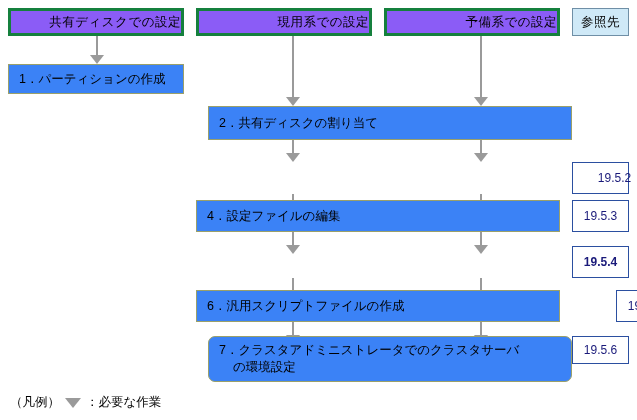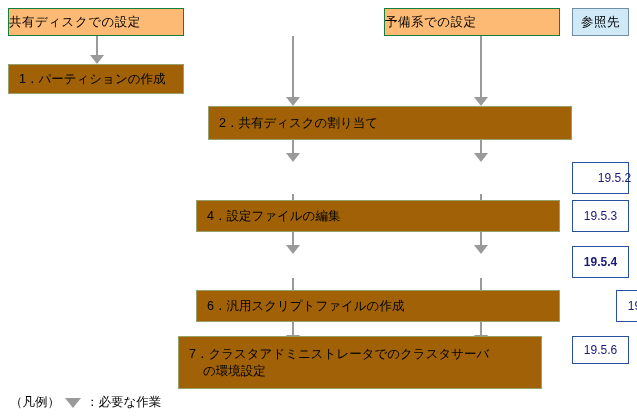--- a/index.html
+++ b/index.html
@@ -23,29 +23,29 @@
   }
   .node {
     position: absolute;
     box-sizing: border-box;
     display: flex;
     align-items: center;
     font-size: 12.5px;
     line-height: 1.35;
   }
   .header {
-    background: #fdba74;
-    border: 1px solid #15803d;
-    justify-content: flex-start;
+    background: #8b5cf6;
+    border: 3px solid #15803d;
+    justify-content: flex-end;
     text-align: center;
     font-size: 12.5px;
     letter-spacing: 0.5px;
   }
   .step {
-    background: #a16207;
+    background: #3b82f6;
     border: 1px solid #9aa06a;
     padding-left: 10px;
     justify-content: flex-start;
     text-align: left;
   }
   .ref {
     background: #ffffff;
     border: 1px solid #2b4fa0;
     color: #1a1a7a;
     justify-content: center;
@@ -101,20 +101,23 @@
 </style>
 </head>
 <body>
 
 <div id="canvas">
 
   <div class="node header" style="left:8px; top:8px; width:176px; height:28px;">
     <span>共有ディスクでの設定</span>
   </div>
 
+  <div class="node header" style="left:196px; top:8px; width:176px; height:28px;">
+    <span>現用系での設定</span>
+  </div>
 
   <div class="node header" style="left:384px; top:8px; width:176px; height:28px;">
     <span>予備系での設定</span>
   </div>
 
   <div class="node header ref-header" style="left:572px; top:8px; width:57px; height:28px;">
     <span>参照先</span>
   </div>
 
   <div class="arrow" style="left:89px; top:36px; width:16px; height:28px;">
@@ -200,21 +203,21 @@
 
   <div class="arrow" style="left:285px; top:322px; width:16px; height:22px;">
     <div class="shaft" style="height:13px;"></div>
     <div class="head"></div>
   </div>
   <div class="arrow" style="left:473px; top:322px; width:16px; height:22px;">
     <div class="shaft" style="height:13px;"></div>
     <div class="head"></div>
   </div>
 
-  <div class="node step" style="left:178px; top:336px; width:364px; height:53px;">
+  <div class="node step" style="left:208px; top:336px; width:364px; height:46px;border-radius:7px;">
     <span style="display:block;">
       <span class="multiline">7．クラスタアドミニストレータでのクラスタサーバ</span>
       <span class="multiline" style="padding-left:14px;">の環境設定</span>
     </span>
   </div>
   <div class="node ref" style="left:572px; top:336px; width:57px; height:28px;">
     <span>19.5.6</span>
   </div>
 
   <div class="legend" style="left:10px; top:394px;">

